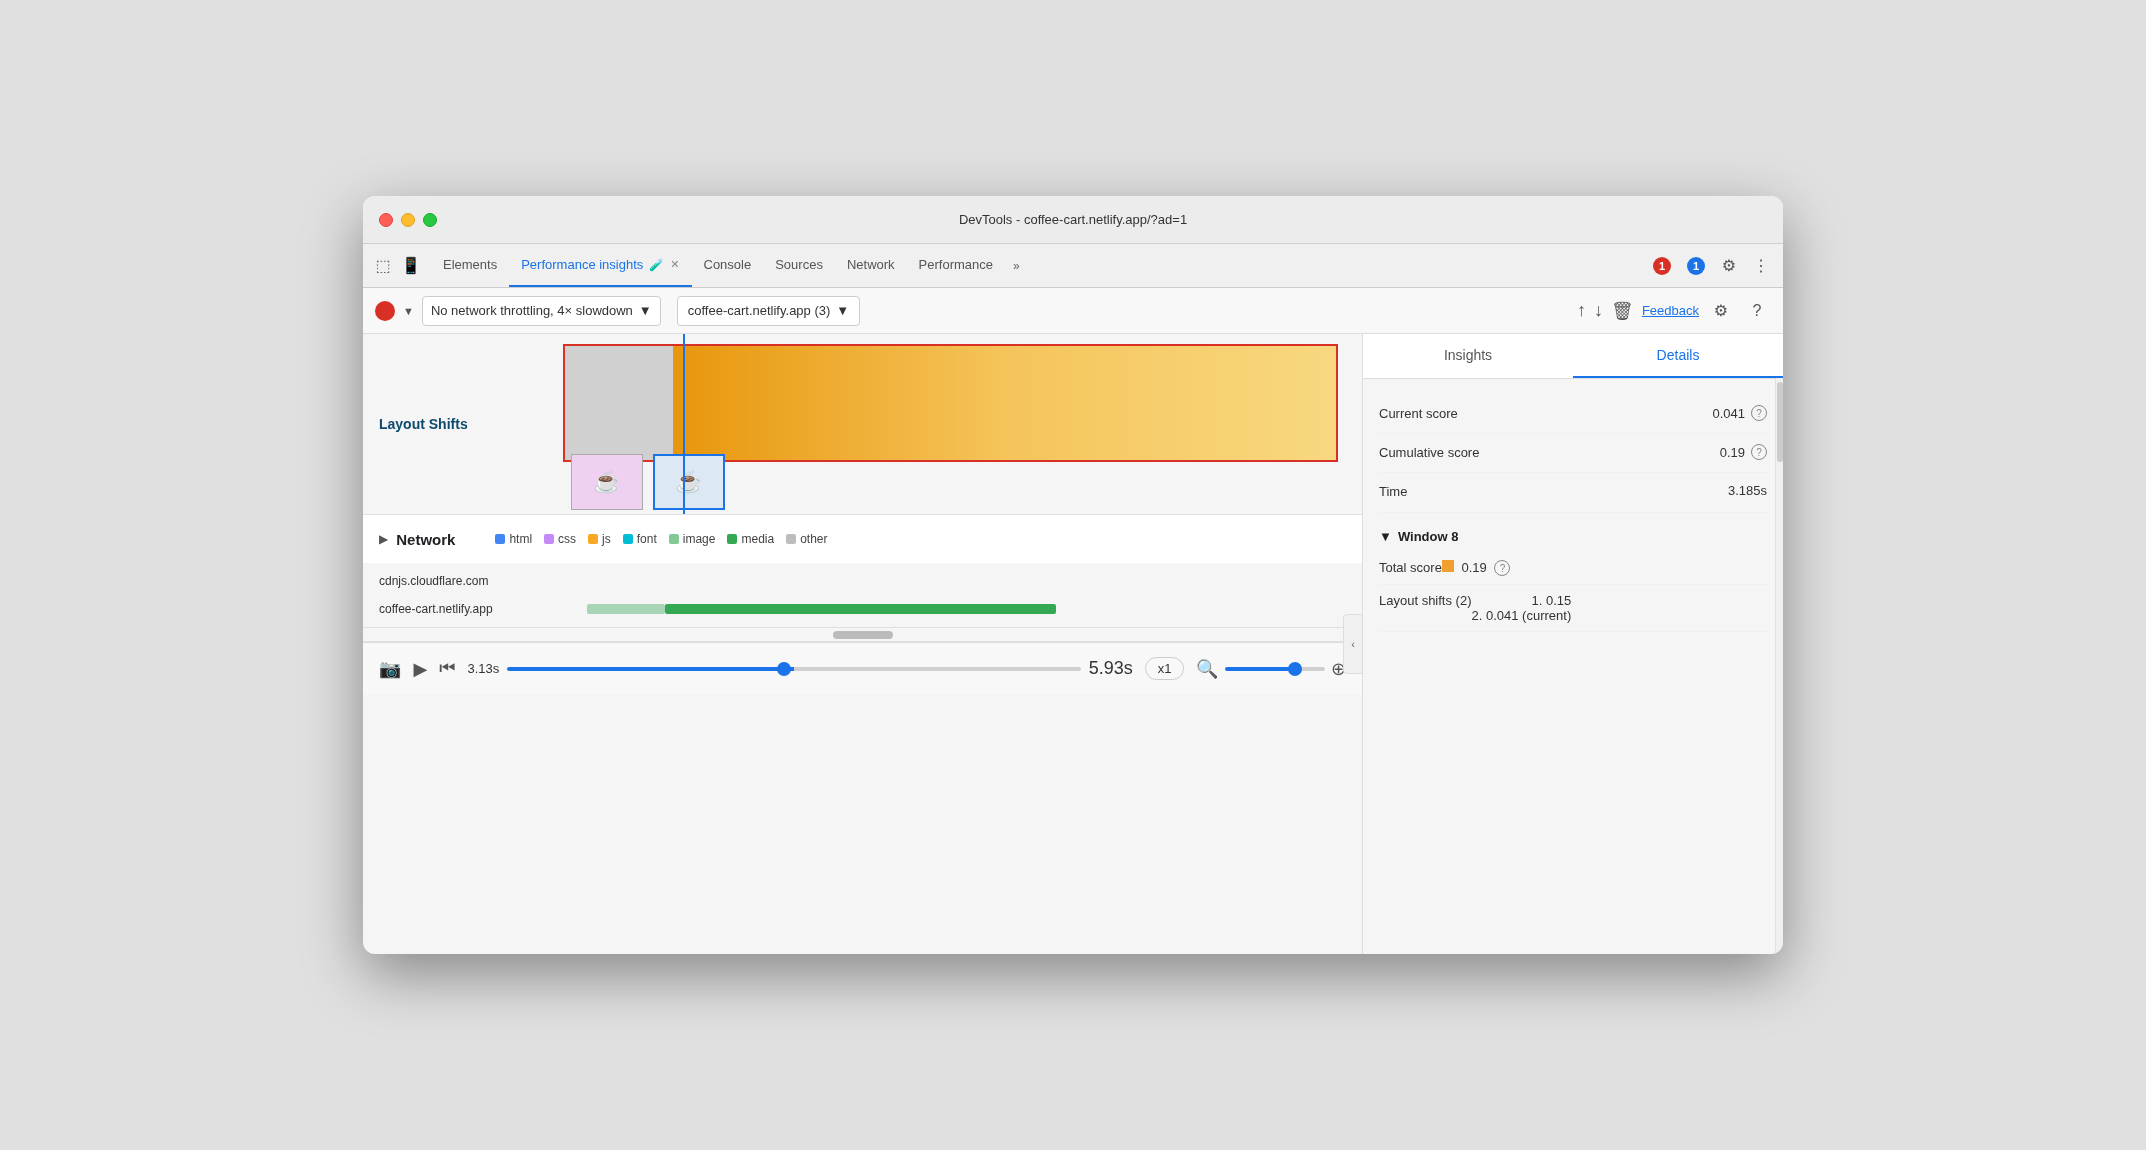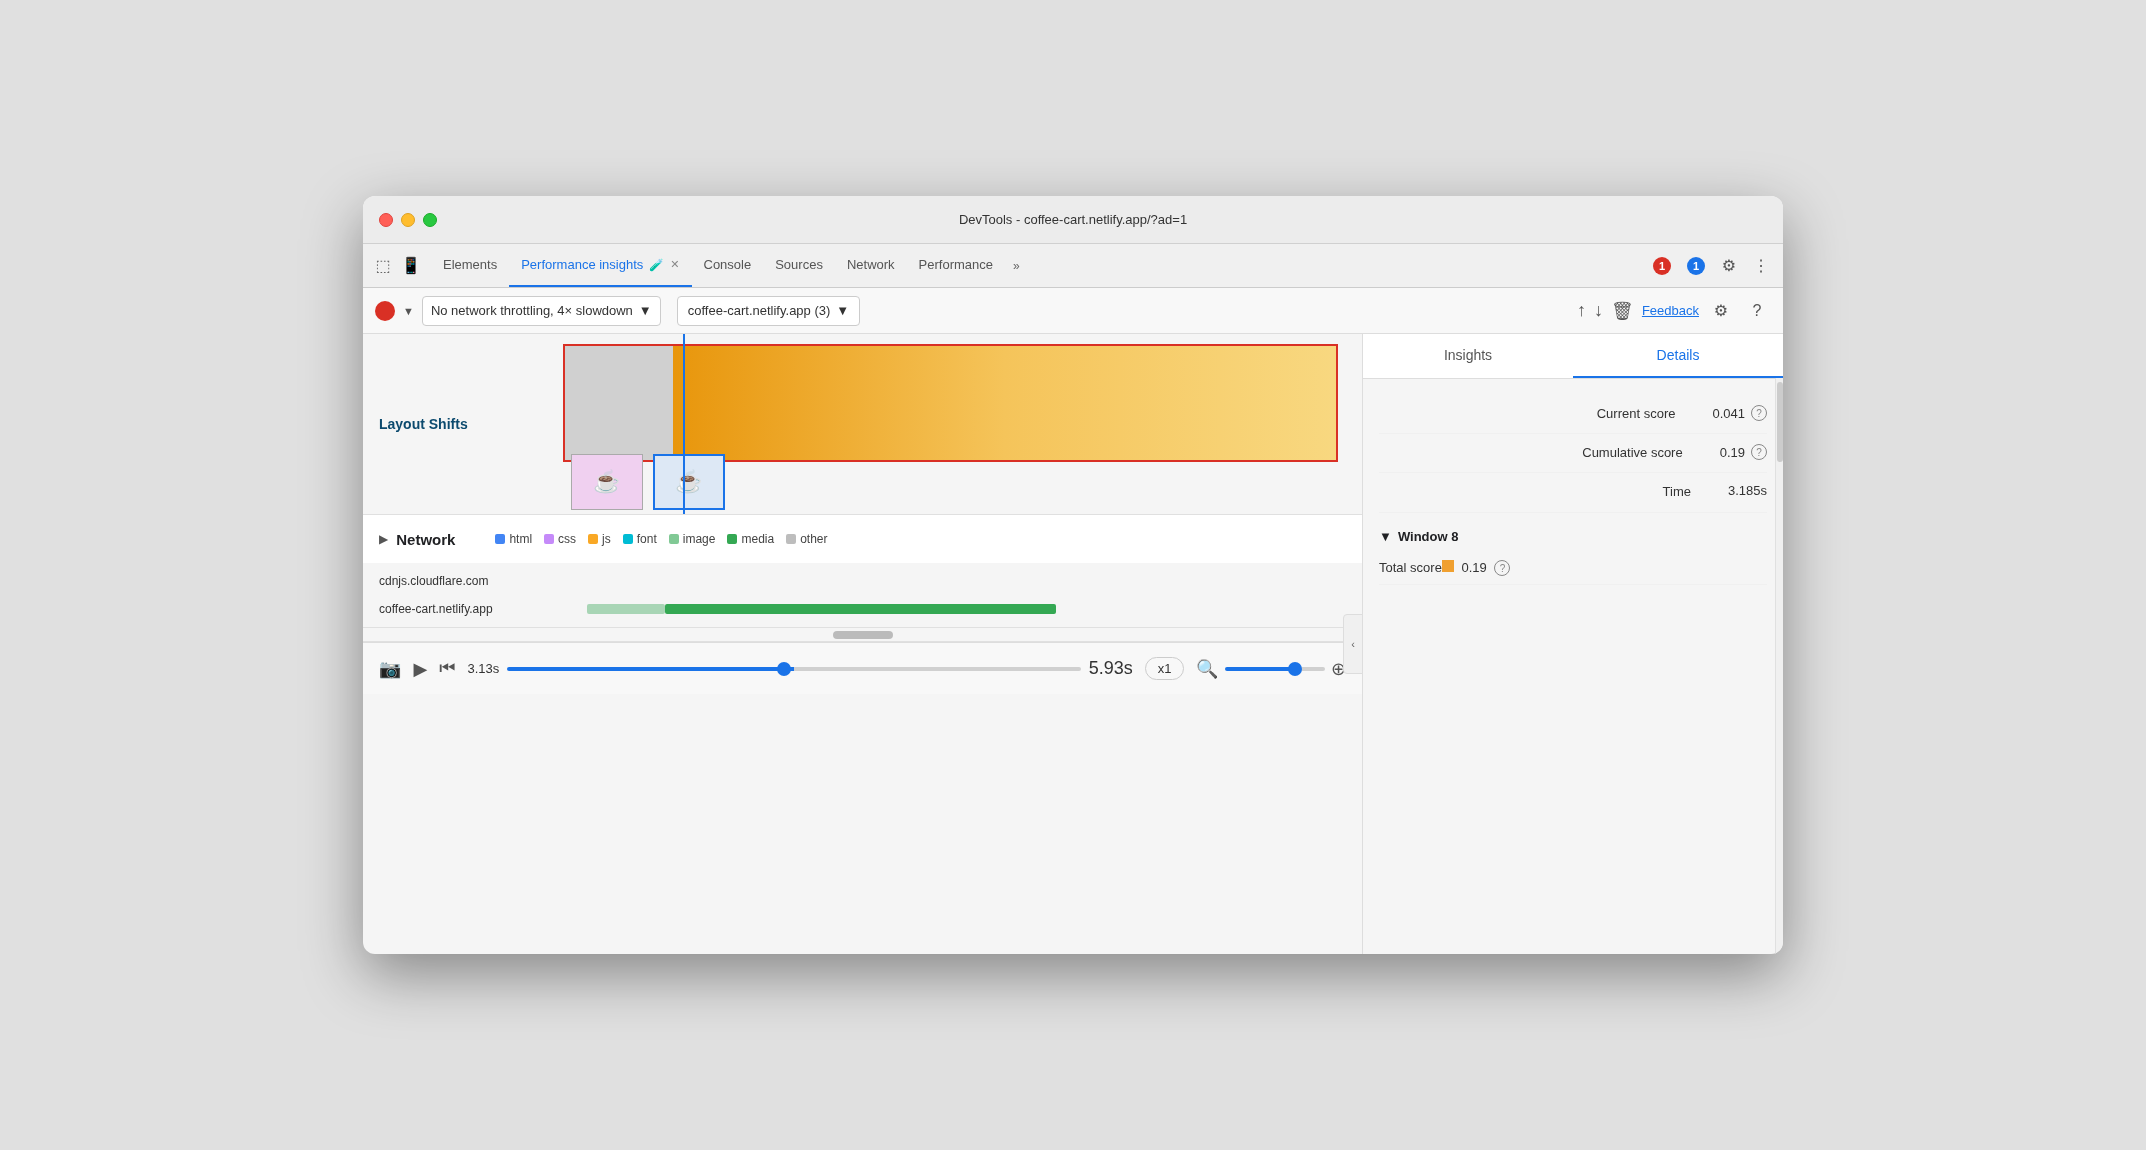--- a/index.html
+++ b/index.html
@@ -391,21 +391,21 @@
       color: #1a73e8;
       border-bottom: 2px solid #1a73e8;
     }
     .insights-content {
       padding: 16px;
       flex: 1;
       overflow-y: auto;
     }
     .score-row {
       display: flex;
-      justify-content: flex-end;
+      justify-content: space-between;
       align-items: flex-start;
       padding: 10px 0;
       border-bottom: 1px solid #f0f0f0;
       gap: 37px;
     }
     .score-label {
       font-size: 13px;
       color: #333;
       line-height: 1.4;
     }
@@ -761,20 +761,27 @@
                   <div class="window-detail-label">Total score</div>
                   <div class="window-detail-value">
                     <span class="orange-square"></span>
                     <span>0.19</span>
                     <span style="display:inline-block; margin-left:4px;">
                       <div class="help-icon" style="display:inline-flex;">?</div>
                     </span>
                   </div>
                 </div>
 
+                <div class="window-detail-row">
+                  <div class="window-detail-label">Layout shifts (2)</div>
+                  <div class="window-detail-value">
+                    <div>1. 0.15</div>
+                    <div>2. 0.041 (current)</div>
+                  </div>
+                </div>
               </div>
             </div>
           </div>
 
           <div class="scrollbar-right">
             <div class="scrollbar-right-thumb"></div>
           </div>
         </div>
       </div>
     </div>

